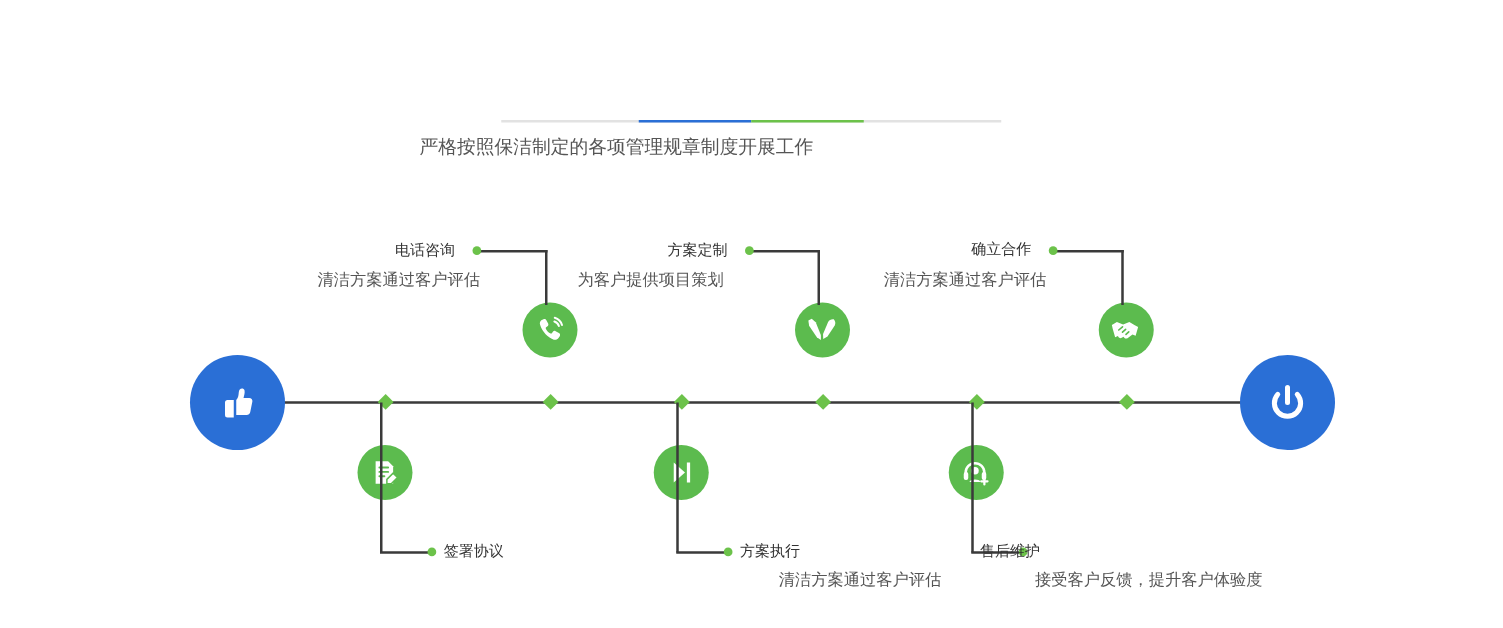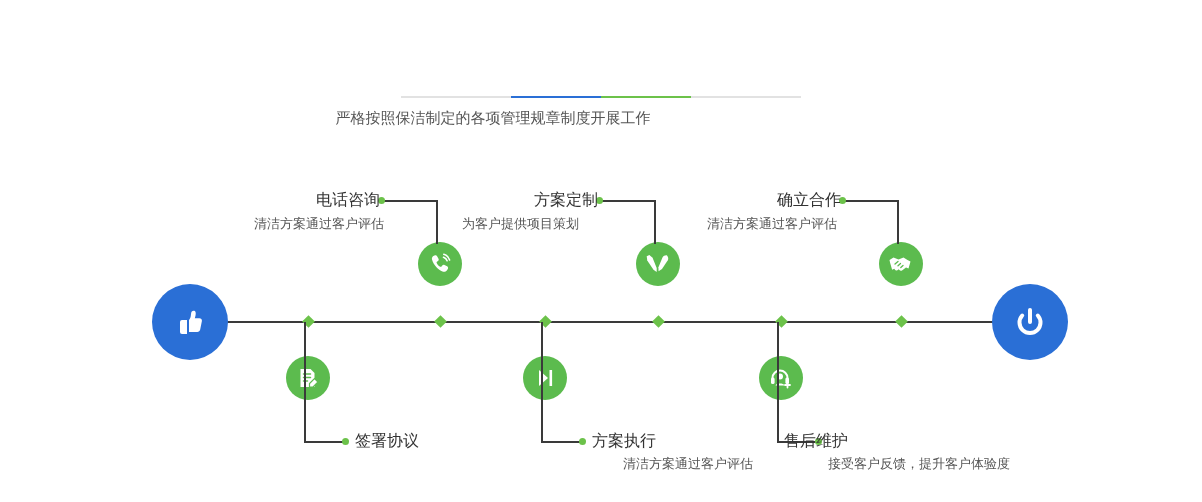--- a/index.html
+++ b/index.html
@@ -142,21 +142,21 @@
   .node-icon svg {
     position: absolute;
     left: 50%;
     top: 50%;
     transform: translate(-50%, -50%);
   }
 
   
   .label-title {
     position: absolute;
-    font-size: 16px;
+    font-size: 12px;
     color: #333333;
     white-space: nowrap;
     line-height: 22px;
   }
   .label-desc {
     position: absolute;
     font-size: 13px;
     color: #555555;
     white-space: nowrap;
     line-height: 20px;
@@ -260,21 +260,21 @@
     <span>
       <svg width="28" height="28" viewBox="0 0 28 28">
         <path d="M2.5 10 l4 -2.5 l5 2 l5 -2 l4 2.5 l3 1.5 l-2 7 l-2.5 -1 l-4 3 c-0.8 0.6 -2 0.4 -2.6 -0.4 l-0.6 -0.8 l-1.4 0.9 c-0.9 0.6 -2.1 0.3 -2.6 -0.6 l-0.5 -0.9 l-2.2 1 l-2 -7 z" fill="#ffffff"></path>
         <path d="M11 11.5 l-3 2.5 M13.5 13.5 l-2.5 2.2 M16 15.5 l-2.2 2" stroke="#5cbb4e" stroke-width="1.3" stroke-linecap="round"></path>
       </svg>
     </span>
   </div>
   <div class="stem" style="left:897px; top:200px; height:44px;"></div>
   <div class="stem-h" style="left:843px; top:200px; width:56px;"></div>
   <div class="dot" style="left:839px; top:197px;"></div>
-  <div class="label-title" style="left:777px; top:189px;">确立合作</div>
+  <div class="label-title" style="left:777px; top:189px;font-family:Liberation Mono, monospace;">确立合作</div>
   <div class="label-desc" style="left:707px; top:214px;">清洁方案通过客户评估</div>
 
   <div class="diamond" style="left:777px;"></div>
   <div class="node-icon" style="left:759px; top:356px;">
     <span>
       <svg width="26" height="26" viewBox="0 0 26 26">
         <path d="M4.5 13 a7.5 7.5 0 0 1 15 0" stroke="#ffffff" stroke-width="2" fill="none" stroke-linecap="round"></path>
         <rect x="3" y="12.5" width="3.6" height="6.5" rx="1.6" fill="#ffffff"></rect>
         <rect x="17.4" y="12.5" width="3.6" height="6.5" rx="1.6" fill="#ffffff"></rect>
         <circle cx="12" cy="11.5" r="3" fill="#ffffff"></circle>

